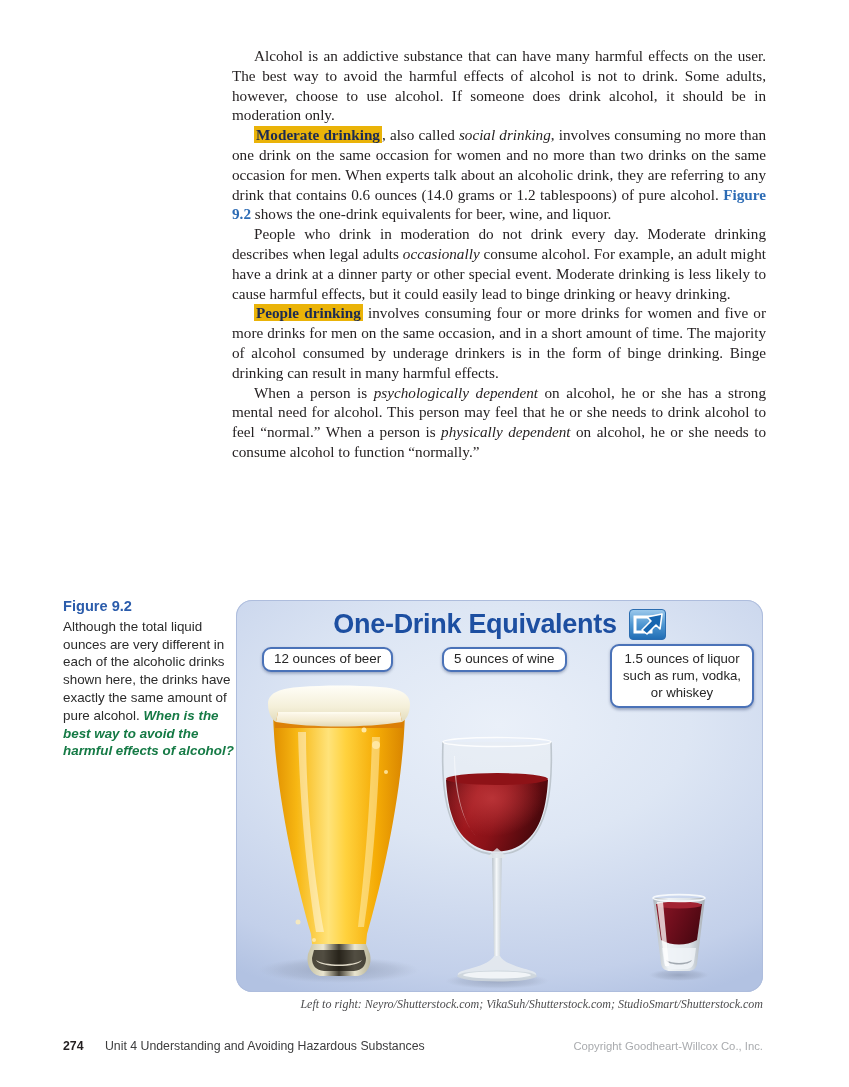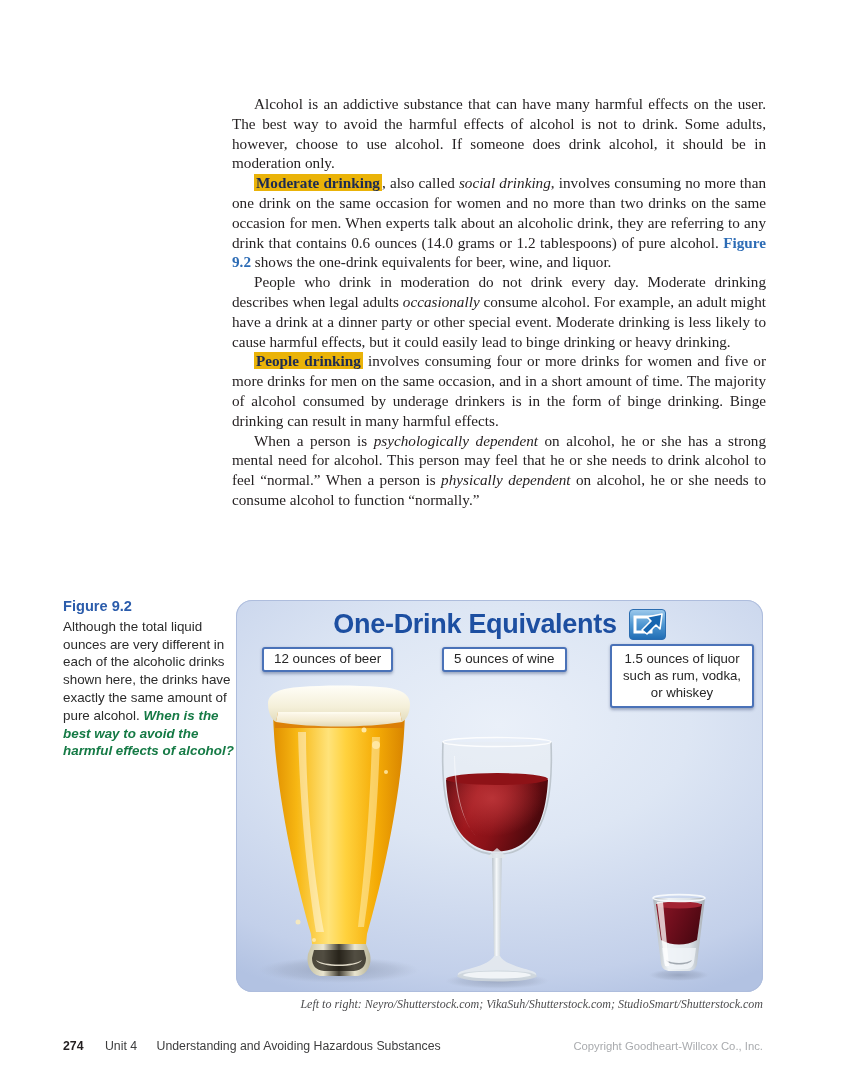--- a/index.html
+++ b/index.html
@@ -8,21 +8,20 @@
     position:relative; width:849px; height:1087px; margin:0 auto;
     background:#ffffff; overflow:hidden;
     font-family:"Liberation Serif", serif; color:#231f20;
   }
 
   
   .body-text {
     position:absolute; left:232px; top:46px; width:534px;
     font-size:15.2px; line-height:19.8px; text-align:justify;
     color:#262223;
-    margin-top:48px;
   }
   .body-text p { text-indent:22px; }
   .seg-plain { }
   .seg-italic { font-style:italic; }
   .seg-term  { font-weight:bold; color:#1c2a52; background:#eab308; padding:0 2px; }
   .seg-figref{ font-weight:bold; color:#2d6cb5; }
 
   
   .fig-caption {
     position:absolute; left:63px; top:598px; width:172px;
@@ -47,21 +46,21 @@
     position:absolute; top:9px; left:0; width:100%;
     display:flex; align-items:flex-start; justify-content:center; gap:12px;
   }
   .panel-title {
     font-size:27px; font-weight:bold; color:#1d4fa1; letter-spacing:-0.3px;
   }
   .link-icon { width:37px; height:31px; display:block; }
 
   .pill {
     position:absolute; background:#ffffff; border:2px solid #4a72b8;
-    border-radius:3px; font-size:13.4px; color:#262626; text-align:center;
+    border-radius:9px; font-size:13.4px; color:#262626; text-align:center;
     padding:2px 10px 3px; box-shadow:0 1.5px 3px rgba(20,40,90,0.35);
     white-space:nowrap; line-height:16px;
   }
   .pill-beer { left:26px;  top:47px; }
   .pill-wine { left:206px; top:47px; }
   .pill-liquor {
     left:374px; top:44px; width:144px; white-space:normal;
     padding:4px 6px 5px; line-height:17px; font-size:13.2px;
   }
 
@@ -75,21 +74,21 @@
     text-align:right; font-family:Liberation Serif, serif;
     font-style:italic; font-size:12px; color:#4d4d4f;
   }
 
   
   .footer {
     position:absolute; left:63px; top:1039px; width:700px;
     font-family:"Liberation Sans", sans-serif; font-size:12.3px; color:#3c3c3d;
   }
   .footer .pg-num { font-weight:bold; color:#231f20; margin-right:18px; }
-  .footer .unit-label { margin-right:16px; }
+  .footer .unit-label { }
   .footer .copyright {
     position:absolute; right:0; top:1px; color:#a9abae; font-size:11.3px;
   }
 </style>
 </head>
 <body>
 
 <div class="page">
 
   <div class="body-text">

